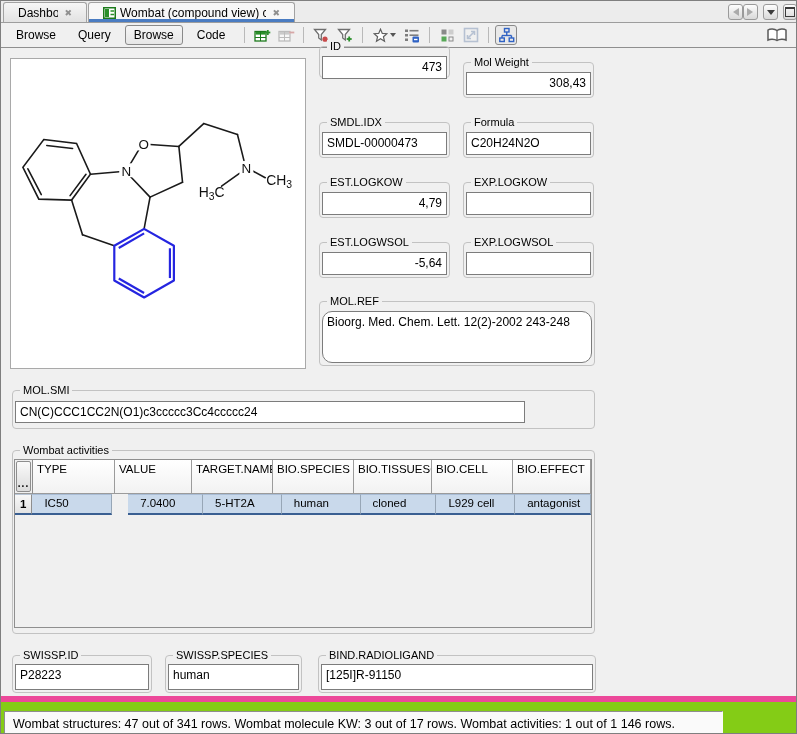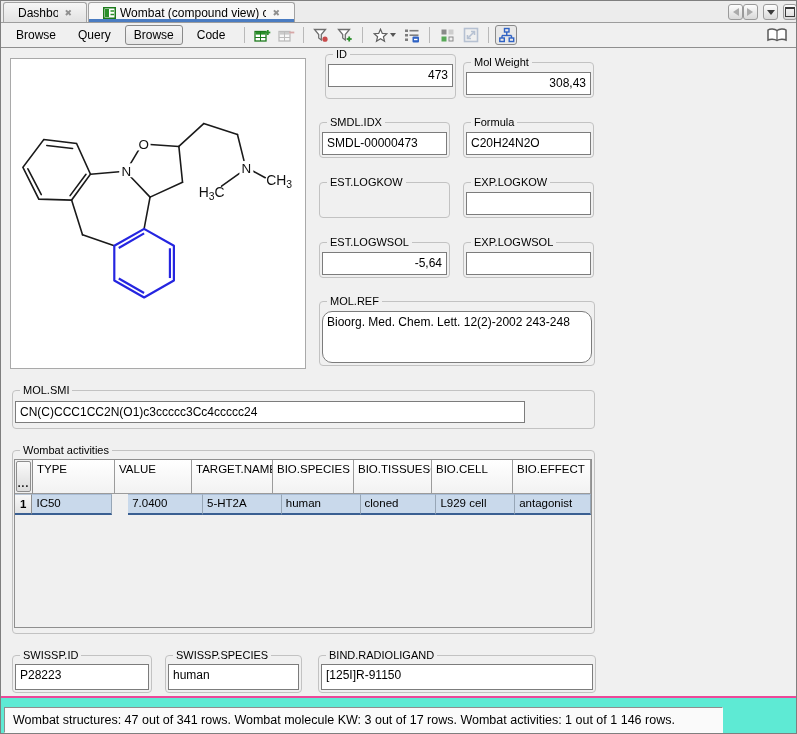--- a/index.html
+++ b/index.html
@@ -62,25 +62,25 @@
   .dots{flex:1;border:1px solid #8e8e8e;border-radius:2px;background:linear-gradient(#fafafa,#dcdcdc);
         font-weight:bold;font-size:10px;letter-spacing:1px;display:flex;align-items:flex-end;justify-content:center;
         padding-bottom:2px;}
   .drow{display:flex;height:21px;}
   .rowhead{width:18px;box-sizing:border-box;border-right:1px solid #8e8e8e;
            border-top:1px solid #b9c6d6;border-bottom:2px solid #3a5f92;
            background:linear-gradient(#f8f8f8,#e3e3e3);font-weight:bold;font-size:11.5px;
            display:flex;align-items:center;justify-content:center;}
   .dcell{box-sizing:border-box;background:#c9d9eb;border-right:1px solid #97a6b6;
          border-top:1px solid #a9bdd6;border-bottom:2px solid #3a5f92;
-         font-size:11.5px;padding:2px 3px 0 4px;overflow:hidden;white-space:nowrap;}
-
-  
-  .statusbar{position:absolute;left:0;top:695px;width:100%;height:39px;background:#5eead4;
-             border-top:2px solid #ec4899;box-sizing:border-box;}
+         font-size:11.5px;padding:2px 3px 0 12px;overflow:hidden;white-space:nowrap;}
+
+  
+  .statusbar{position:absolute;left:0;top:695px;width:100%;height:39px;background:#84cc16;
+             border-top:6px solid #ec4899;box-sizing:border-box;}
   .statusbox{position:absolute;left:3px;top:9px;width:719px;height:26px;box-sizing:border-box;
              border:1px solid;border-color:#8e8e8e #fbfbfb #fbfbfb #8e8e8e;background:#fafafa;
              font-size:12.5px;line-height:24px;padding-left:8px;overflow:hidden;white-space:nowrap;}
 </style>
 </head>
 <body>
 
 <div id="app">
 
   <div class="tabbar">
@@ -250,38 +250,39 @@
         <rect x="230" y="103" width="14" height="14" fill="#fff"></rect>
         <text x="116" y="118" font-size="13.5" text-anchor="middle">N</text>
         <text x="133.5" y="90.5" font-size="13.5" text-anchor="middle">O</text>
         <text x="237" y="115" font-size="13.5" text-anchor="middle">N</text>
         <text x="189" y="139" font-size="14"><tspan>H</tspan><tspan dy="3" font-size="10.5">3</tspan><tspan dy="-3">C</tspan></text>
         <text x="257" y="127" font-size="14"><tspan>CH</tspan><tspan dy="3" font-size="10.5">3</tspan></text>
       </g>
     </svg>
   </div>
 
-  <div class="group" style="left:318px;top:53px;width:131px;height:45px;margin-left:6px;">
+  <div class="group" style="left:318px;top:45px;width:131px;height:32px;">
     <span class="group-label">ID</span>
     <div class="fieldbox num" style="left:2px;top:9px;width:125px;height:23px;">473</div>
   </div>
   <div class="group" style="left:462px;top:61px;width:131px;height:36px;">
     <span class="group-label">Mol Weight</span>
     <div class="fieldbox num" style="left:2px;top:9px;width:125px;height:23px;">308,43</div>
   </div>
   <div class="group" style="left:318px;top:121px;width:131px;height:36px;">
     <span class="group-label">SMDL.IDX</span>
     <div class="fieldbox" style="left:2px;top:9px;width:125px;height:23px;">SMDL-00000473</div>
   </div>
   <div class="group" style="left:462px;top:121px;width:131px;height:36px;">
     <span class="group-label">Formula</span>
     <div class="fieldbox" style="left:2px;top:9px;width:125px;height:23px;">C20H24N2O</div>
   </div>
   <div class="group" style="left:318px;top:181px;width:131px;height:36px;">
     <span class="group-label">EST.LOGKOW</span>
+    <div class="fieldbox num" style="left:2px;top:9px;width:125px;height:23px;">4,79</div>
   </div>
   <div class="group" style="left:462px;top:181px;width:131px;height:36px;">
     <span class="group-label">EXP.LOGKOW</span>
     <div class="fieldbox" style="left:2px;top:9px;width:125px;height:23px;"></div>
   </div>
   <div class="group" style="left:318px;top:241px;width:131px;height:36px;">
     <span class="group-label">EST.LOGWSOL</span>
     <div class="fieldbox num" style="left:2px;top:9px;width:125px;height:23px;">-5,64</div>
   </div>
   <div class="group" style="left:462px;top:241px;width:131px;height:36px;">

